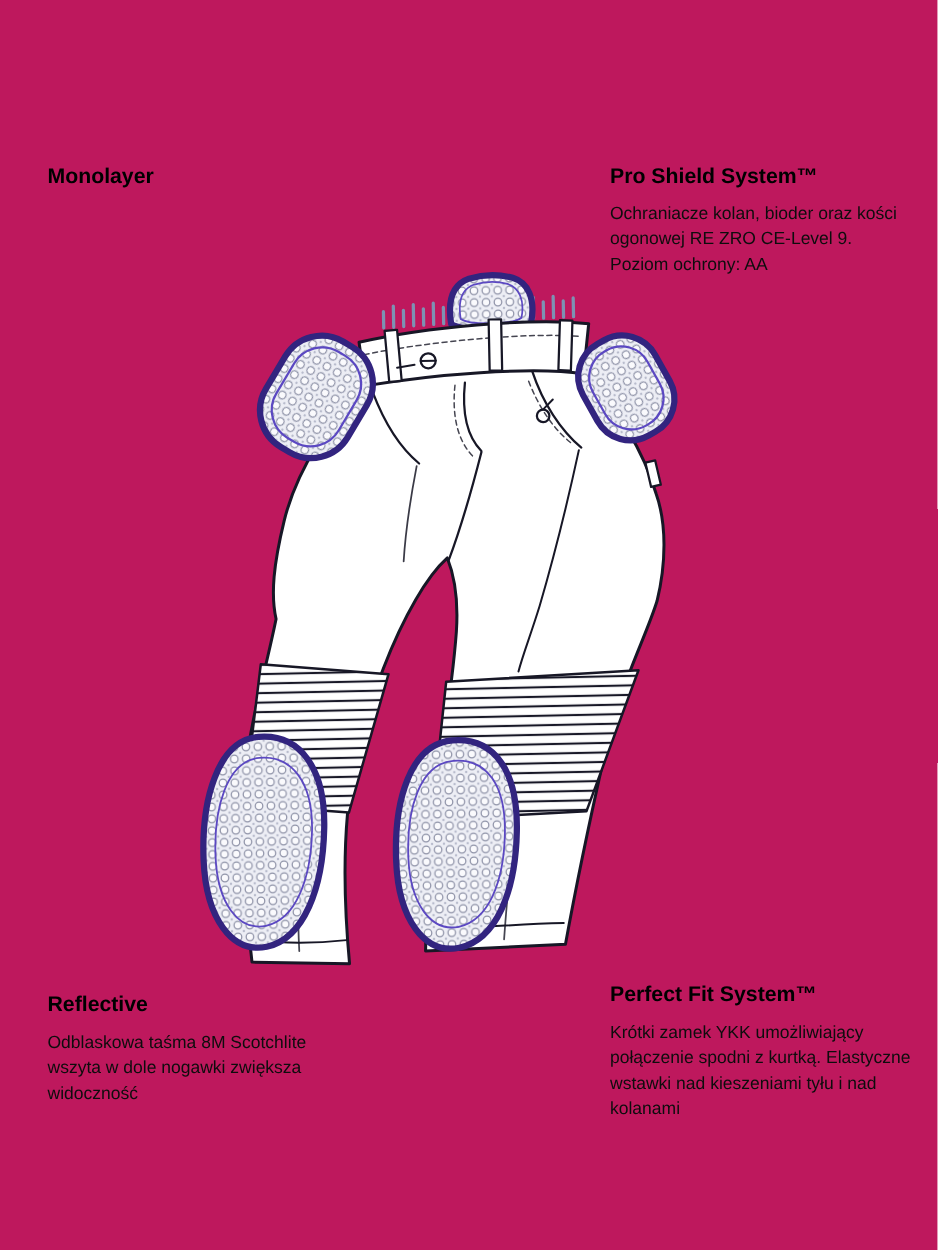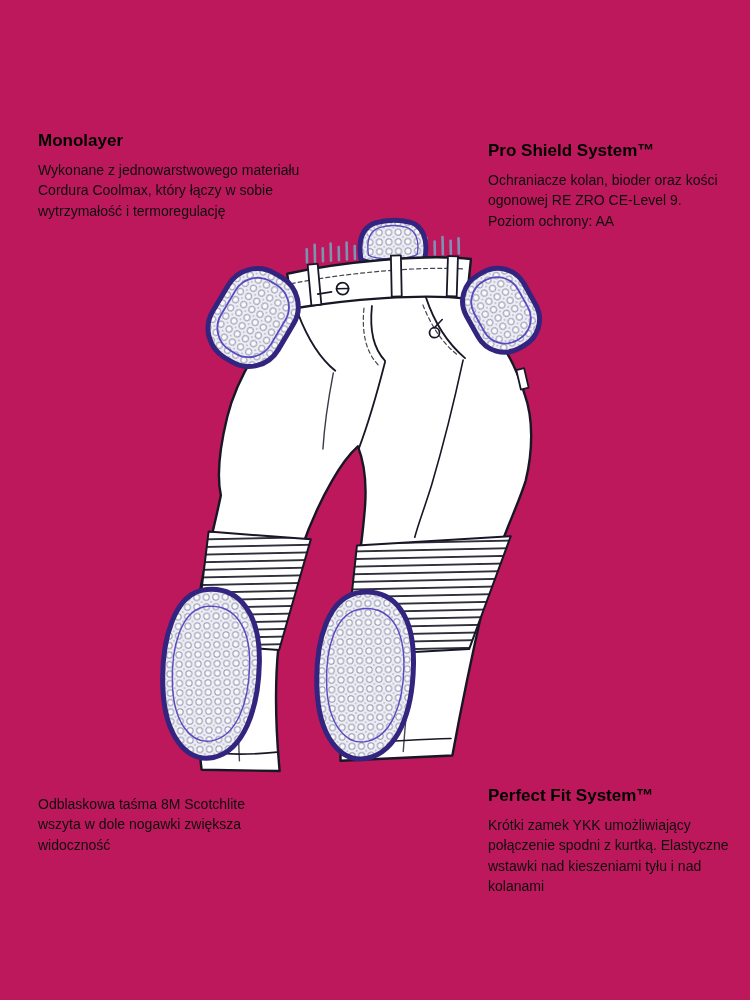--- a/index.html
+++ b/index.html
@@ -5,21 +5,21 @@
   html,body{margin:0;padding:0;background:#ffffff;}
   .page{
     position:relative;width:750px;height:1000px;background:#be185d;
     font-family:"Liberation Sans",sans-serif;overflow:hidden;color:#000;
   }
   .illustration{position:absolute;left:0;top:0;width:750px;height:1000px;}
   .feature{position:absolute;}
   .feature h2{font-size:17px;font-weight:700;margin:0 0 9px 0;color:#000;}
   .feature p{font-size:14px;line-height:1.45;margin:0;color:#0d0d0d;}
   .f-tl{left:38px;top:131px;width:264px;}
-  .f-tr{left:488px;top:141px;width:244px;}
+  .f-tr{left:488px;top:131px;width:244px;}
   .f-bl{left:38px;top:794px;width:228px;}
   .f-br{left:488px;top:786px;width:272px;}
 </style>
 </head>
 <body>
 
 <div class="page">
 
   <div class="illustration">
     <svg width="750" height="1000" viewBox="0 0 750 1000" xmlns="http://www.w3.org/2000/svg">
@@ -123,29 +123,29 @@
           <path d="M360,592 C394,590 412,618 410,666 C408,714 392,752 362,758 C334,763 314,734 313,688 C312,640 326,594 360,592 Z" fill="url(#mesh)" stroke="#32247f" stroke-width="5"></path>
           <path d="M360,592 C394,590 412,618 410,666 C408,714 392,752 362,758 C334,763 314,734 313,688 C312,640 326,594 360,592 Z" transform="translate(362 674) scale(0.8) translate(-362 -674)" fill="none" stroke="#5b48c2" stroke-width="1.8"></path>
         </g>
 
       </g>
     </svg>
   </div>
 
   <div class="feature f-tl">
     <h2>Monolayer</h2>
-    <p>Wykonane z jednowarstwowego materiału Cordura Coolmax, który łączy w sobie wytrzymałość i termoregulację</p>
   </div>
 
   <div class="feature f-tr">
     <h2>Pro Shield System™</h2>
     <p>Ochraniacze kolan, bioder oraz kości ogonowej RE ZRO CE-Level 9. Poziom ochrony: AA</p>
   </div>
 
   <div class="feature f-bl">
+    <h2>Reflective</h2>
     <p>Odblaskowa taśma 8M Scotchlite wszyta w dole nogawki zwiększa widoczność</p>
   </div>
 
   <div class="feature f-br">
     <h2>Perfect Fit System™</h2>
     <p>Krótki zamek YKK umożliwiający połączenie spodni z kurtką. Elastyczne wstawki nad kieszeniami tyłu i nad kolanami</p>
   </div>
 
 </div>
 

